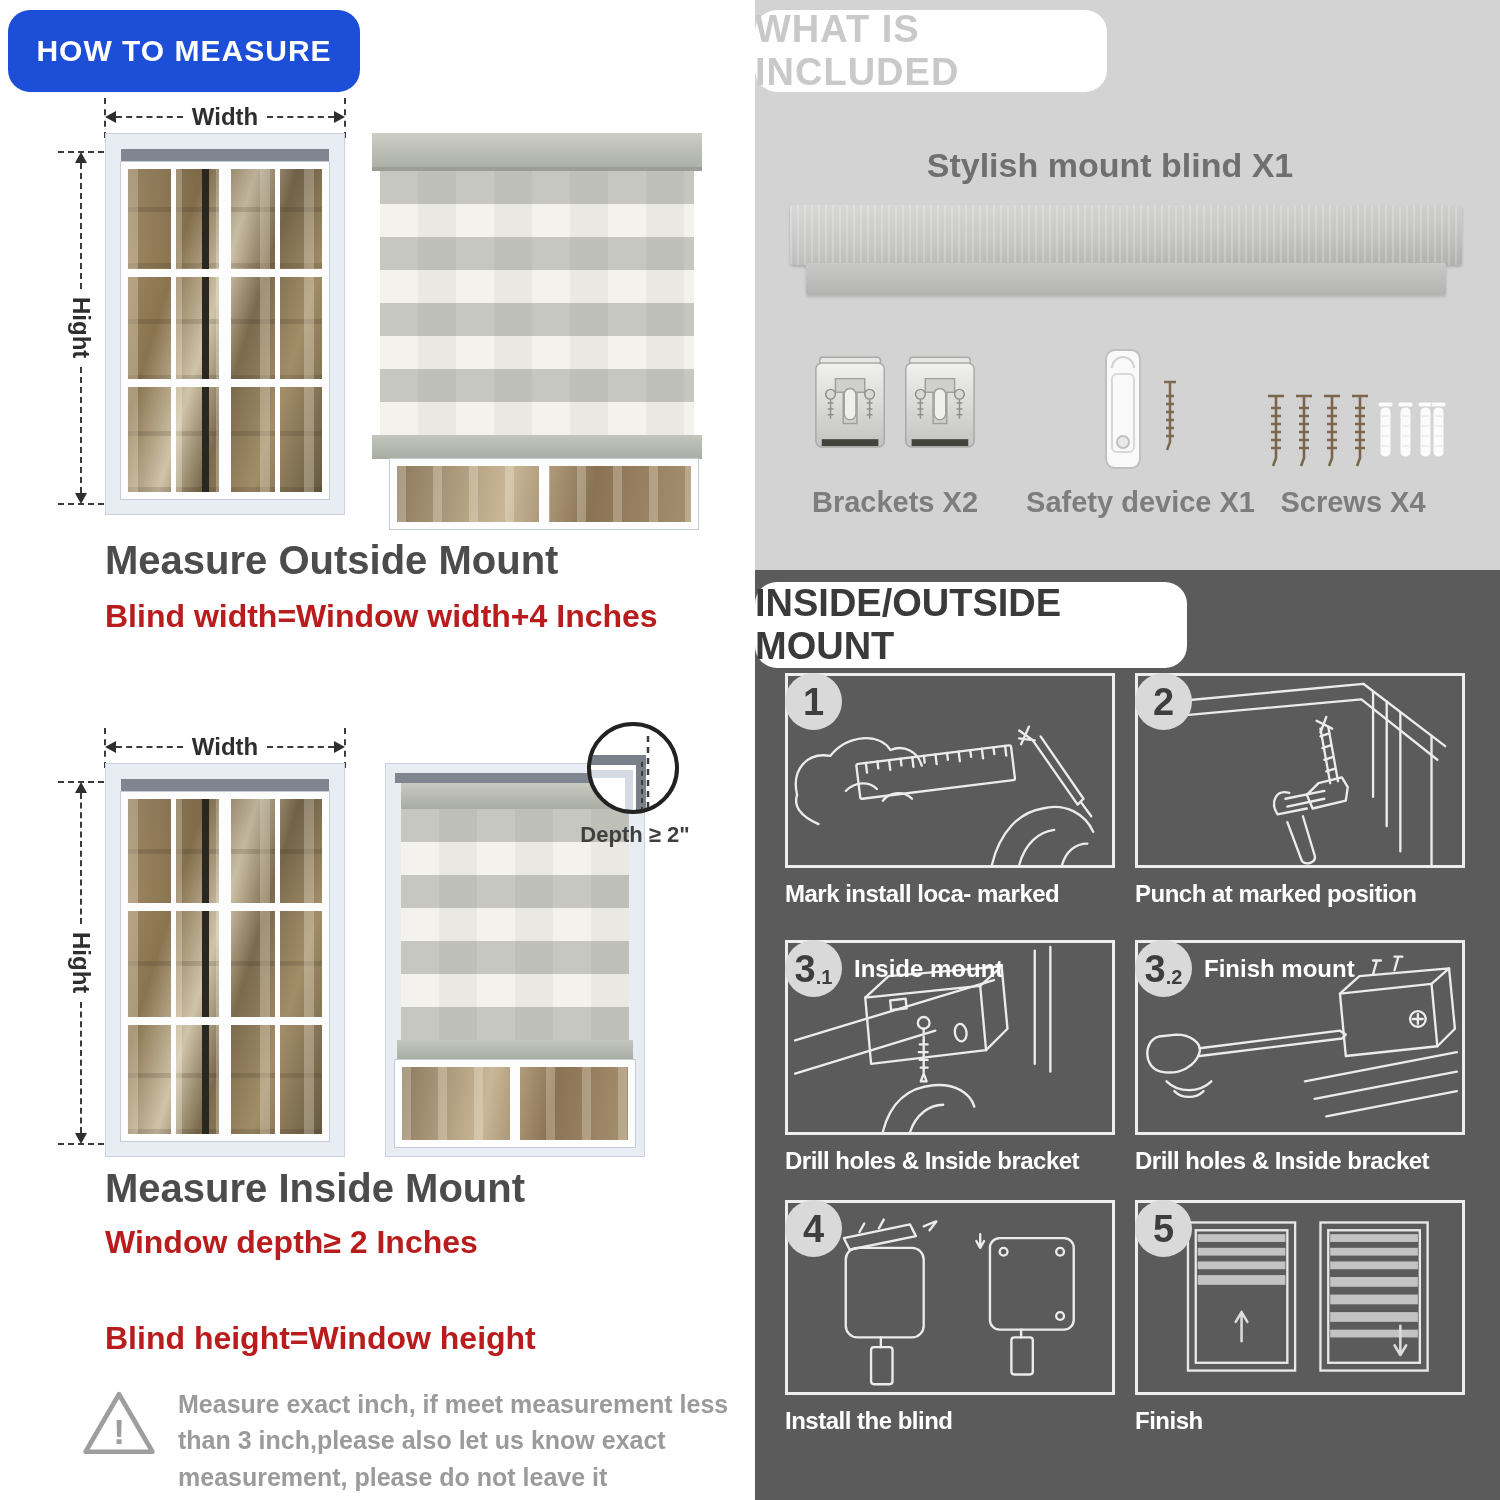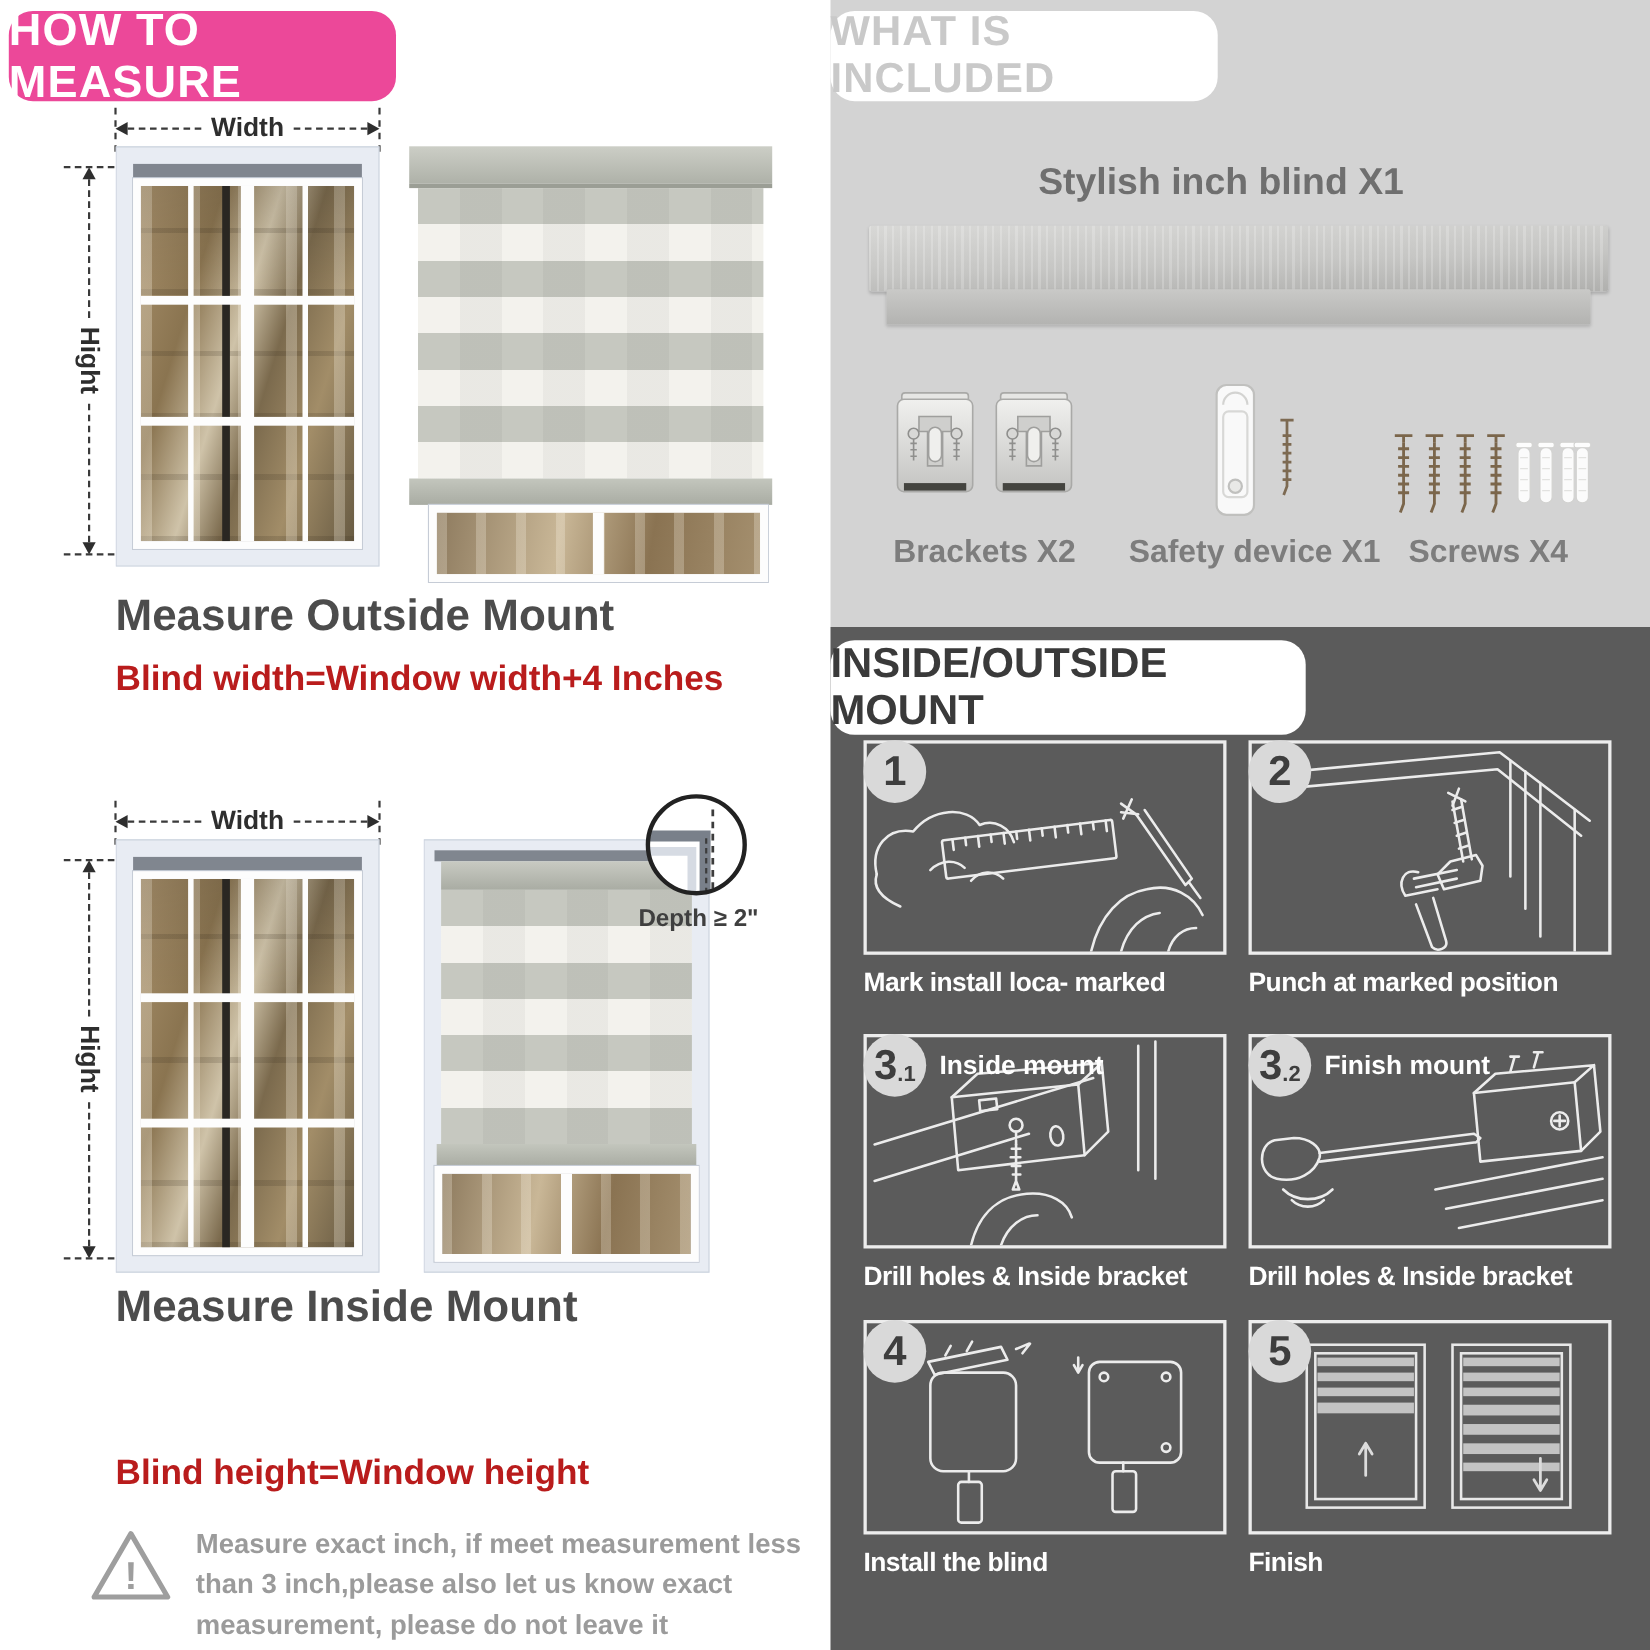--- a/index.html
+++ b/index.html
@@ -3,21 +3,21 @@
 <meta charset="utf-8">
 <style>
   html,body{margin:0;padding:0;background:#ffffff;}
   #stage{position:relative;width:1500px;height:1500px;overflow:hidden;background:#ffffff;
          font-family:"Liberation Sans", sans-serif;}
   .abs{position:absolute;}
 
   
   .badge{display:flex;align-items:center;justify-content:center;font-weight:bold;
          border-radius:22px;letter-spacing:1px;}
-  .badge-gray{background:#ec4899;color:#ffffff;font-size:41px;}
+  .badge-gray{background:#1d4ed8;color:#ffffff;font-size:30px;}
   .badge-white-light{background:#ffffff;color:#c9c9c9;font-size:38px;}
   .badge-white-dark{background:#ffffff;color:#3a3a3a;font-size:38px;letter-spacing:0;}
 
   .title-dark{font-size:40px;font-weight:bold;color:#4c4c4c;}
   .line-gray{font-size:32px;font-weight:bold;color:#b91c1c;}
 
   
   .harrow{display:flex;align-items:center;height:22px;}
   .harrow .dash{flex:1;border-top:2px dashed #3a3a3a;}
   .ah{width:0;height:0;border-top:6px solid transparent;border-bottom:6px solid transparent;}
@@ -189,37 +189,38 @@
         <path d="M-10,54 H44 V110" stroke="#d6dbe3" stroke-width="8" fill="none"></path>
         <path d="M63,16 V110" stroke="#3c3c3c" stroke-width="2.5" stroke-dasharray="6 5" fill="none"></path>
         <path d="M57,42 V110" stroke="#3c3c3c" stroke-width="2" stroke-dasharray="5 4" fill="none"></path>
       </g>
       <circle cx="48" cy="48" r="44" fill="none" stroke="#222222" stroke-width="4"></circle>
     </svg>
   </div>
   <div class="abs mag-label" style="left:570px;top:822px;width:130px;">Depth ≥ 2"</div>
 
   <div class="abs title-dark" style="left:105px;top:1166px;">Measure Inside Mount</div>
+  <div class="abs line-gray" style="left:105px;top:1224px;">Window depth≥ 2 Inches</div>
   <div class="abs line-gray" style="left:105px;top:1320px;">Blind height=Window height</div>
 
   <div class="abs" style="left:80px;top:1386px;width:78px;height:74px;">
     <svg viewBox="0 0 84 76" width="78" height="74">
       <path d="M42,7 L78,69 L6,69 Z" fill="none" stroke="#9e9e9e" stroke-width="5" stroke-linejoin="round"></path>
       <text x="42" y="61" font-size="38" font-weight="bold" fill="#9e9e9e" text-anchor="middle">!</text>
     </svg>
   </div>
   <div class="abs warn-text" style="left:178px;top:1386px;width:560px;">Measure exact inch, if meet measurement less than 3 inch,please also let us know exact measurement, please do not leave it</div>
 
   <div class="abs panel-light" style="left:755px;top:0;width:745px;height:570px;"></div>
 
   <div class="abs badge badge-white-light" style="left:755px;top:10px;width:352px;height:82px;">
     <span>WHAT IS INCLUDED</span>
   </div>
 
-  <div class="abs" style="left:760px;top:146px;width:700px;text-align:center;font-size:34px;font-weight:bold;color:#6f6f6f;">Stylish inch blind X1</div>
+  <div class="abs" style="left:760px;top:146px;width:700px;text-align:center;font-size:34px;font-weight:bold;color:#6f6f6f;">Stylish mount blind X1</div>
 
   <div class="abs rail-big" style="left:790px;top:205px;width:672px;height:60px;"></div>
   <div class="abs rail-small" style="left:806px;top:263px;width:640px;height:32px;"></div>
 
   <div class="abs" style="left:812px;top:352px;width:166px;height:106px;">
     <svg viewBox="0 0 170 106" width="166" height="106">
       <defs>
         <linearGradient id="met" x1="0" y1="0" x2="0" y2="1">
           <stop offset="0" stop-color="#f0f0ee"></stop>
             <stop offset=".5" stop-color="#dadad8"></stop>

